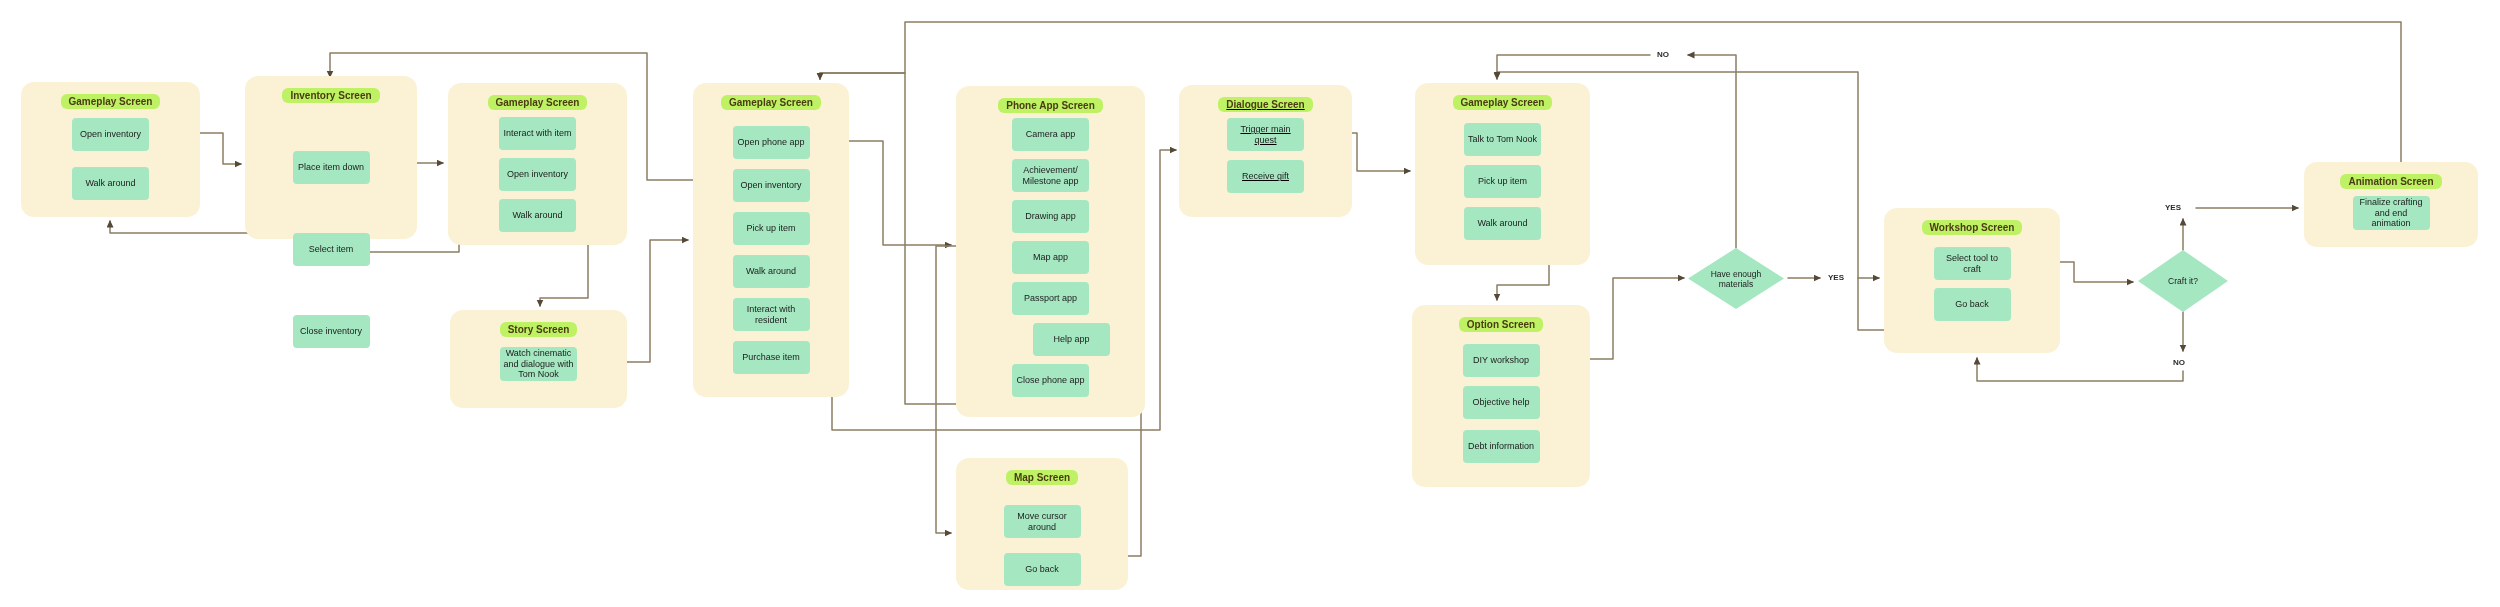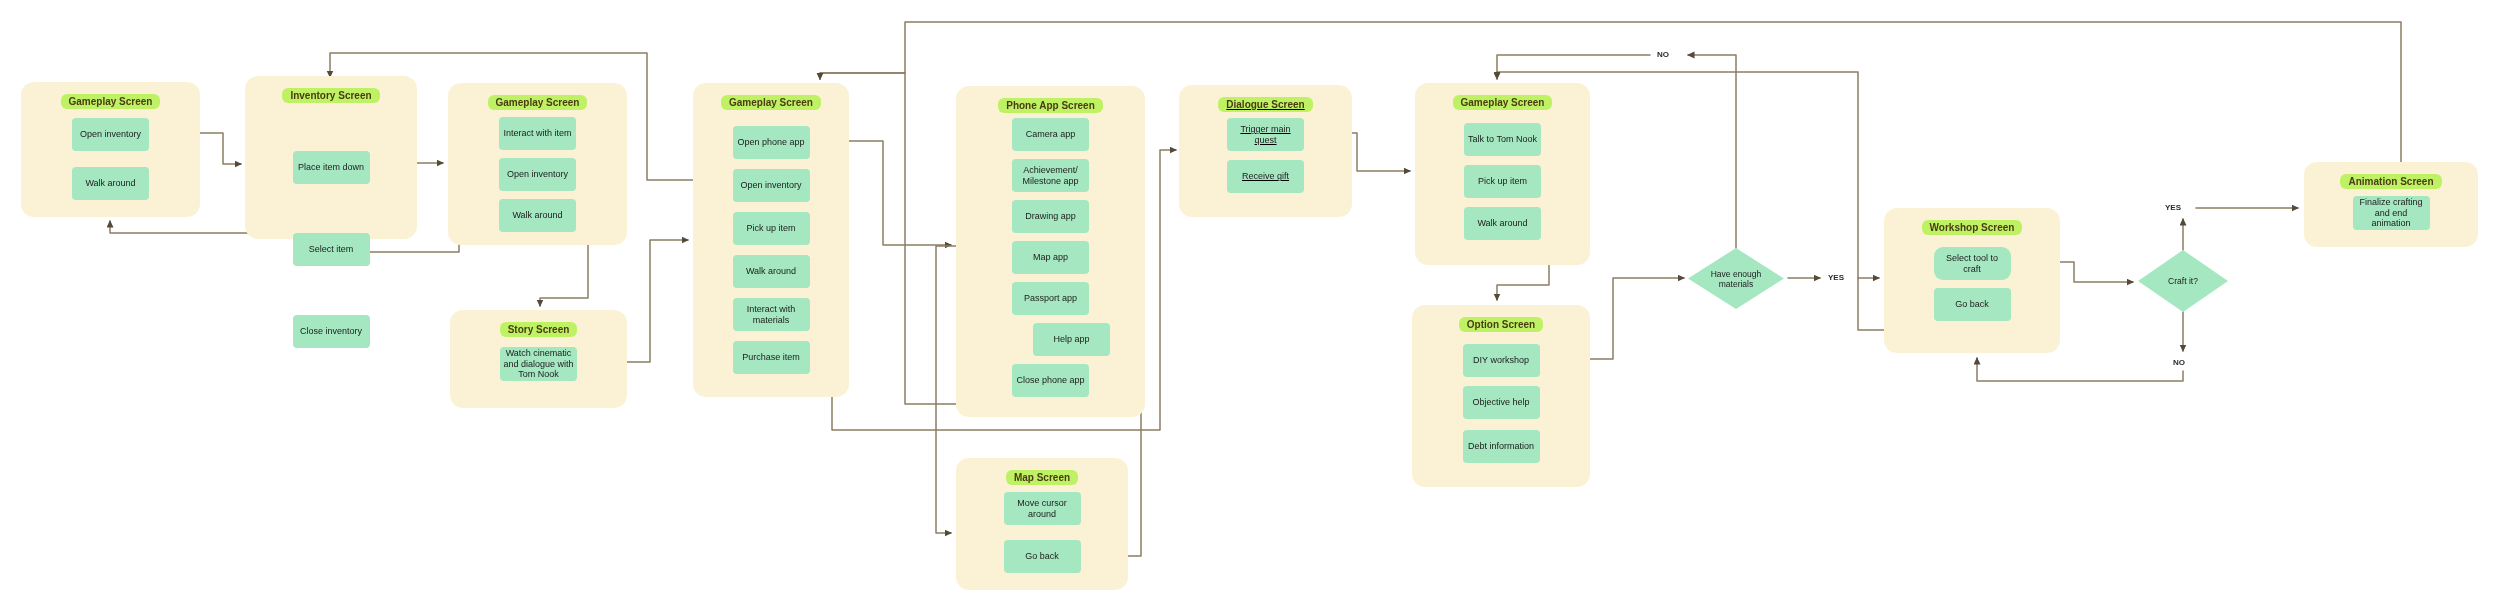--- a/index.html
+++ b/index.html
@@ -78,38 +78,38 @@
     <div class="chip">Story Screen</div>
     <div class="action" style="margin-top:10px;">Watch cinematic and dialogue with Tom Nook</div>
   </div>
 
   <div class="section" style="left:693px;top:83px;width:156px;height:314px;">
     <div class="chip">Gameplay Screen</div>
     <div class="action" style="margin-top:16px;">Open phone app</div>
     <div class="action" style="margin-top:10px;">Open inventory</div>
     <div class="action" style="margin-top:10px;">Pick up item</div>
     <div class="action" style="margin-top:10px;">Walk around</div>
-    <div class="action" style="margin-top:10px;">Interact with materials</div>
+    <div class="action" style="margin-top:10px;">Interact with resident</div>
     <div class="action" style="margin-top:10px;">Purchase item</div>
   </div>
 
   <div class="section" style="left:956px;top:86px;width:189px;height:331px;">
     <div class="chip">Phone App Screen</div>
     <div class="action" style="margin-top:5px;">Camera app</div>
     <div class="action" style="margin-top:8px;">Achievement/ Milestone app</div>
     <div class="action" style="margin-top:8px;">Drawing app</div>
     <div class="action" style="margin-top:8px;">Map app</div>
     <div class="action" style="margin-top:8px;">Passport app</div>
     <div class="action" style="margin-top:8px;margin-left:42px;">Help app</div>
     <div class="action" style="margin-top:8px;">Close phone app</div>
   </div>
 
   <div class="section" style="left:956px;top:458px;width:172px;height:132px;">
     <div class="chip">Map Screen</div>
-    <div class="action" style="margin-top:7px;">Move cursor around</div>
+    <div class="action" style="margin-top:20px;">Move cursor around</div>
     <div class="action" style="margin-top:15px;">Go back</div>
   </div>
 
   <div class="section" style="left:1179px;top:85px;width:173px;height:132px;text-decoration:underline;">
     <div class="chip">Dialogue Screen</div>
     <div class="action" style="margin-top:6px;">Trigger main quest</div>
     <div class="action" style="margin-top:9px;">Receive gift</div>
   </div>
 
   <div class="section" style="left:1415px;top:83px;width:175px;height:182px;">
@@ -121,21 +121,21 @@
 
   <div class="section" style="left:1412px;top:305px;width:178px;height:182px;">
     <div class="chip">Option Screen</div>
     <div class="action" style="margin-top:12px;">DIY workshop</div>
     <div class="action" style="margin-top:9px;">Objective help</div>
     <div class="action" style="margin-top:11px;">Debt information</div>
   </div>
 
   <div class="section" style="left:1884px;top:208px;width:176px;height:145px;">
     <div class="chip">Workshop Screen</div>
-    <div class="action" style="margin-top:12px;border-radius:9px;">Select tool to craft</div>
+    <div class="action" style="margin-top:12px;">Select tool to craft</div>
     <div class="action" style="margin-top:8px;">Go back</div>
   </div>
 
   <div class="section" style="left:2304px;top:162px;width:174px;height:85px;">
     <div class="chip">Animation Screen</div>
     <div class="action" style="margin-top:7px;">Finalize crafting and end animation</div>
   </div>
 
   <div class="diamond" style="left:1688px;top:248px;width:96px;height:61px;">
     <div class="shape"></div>

